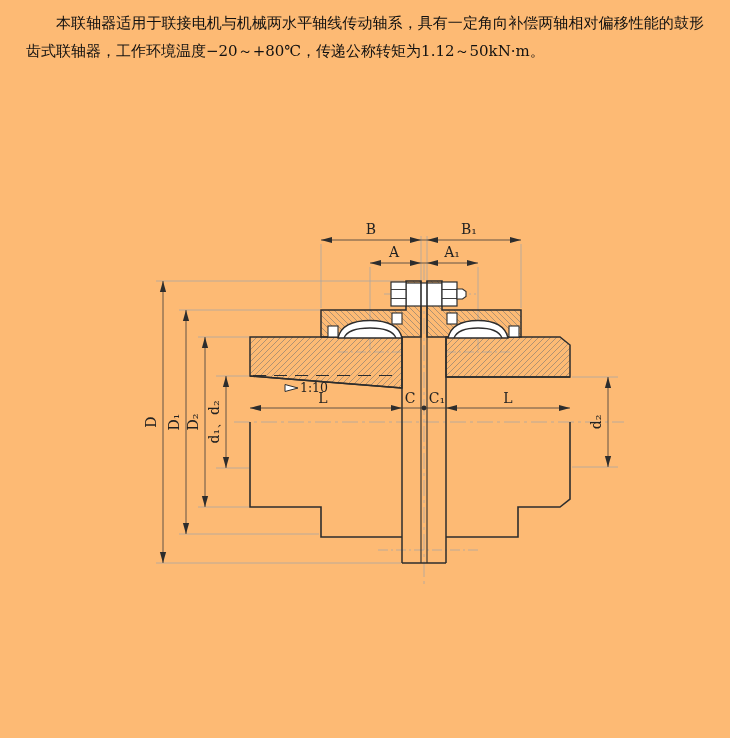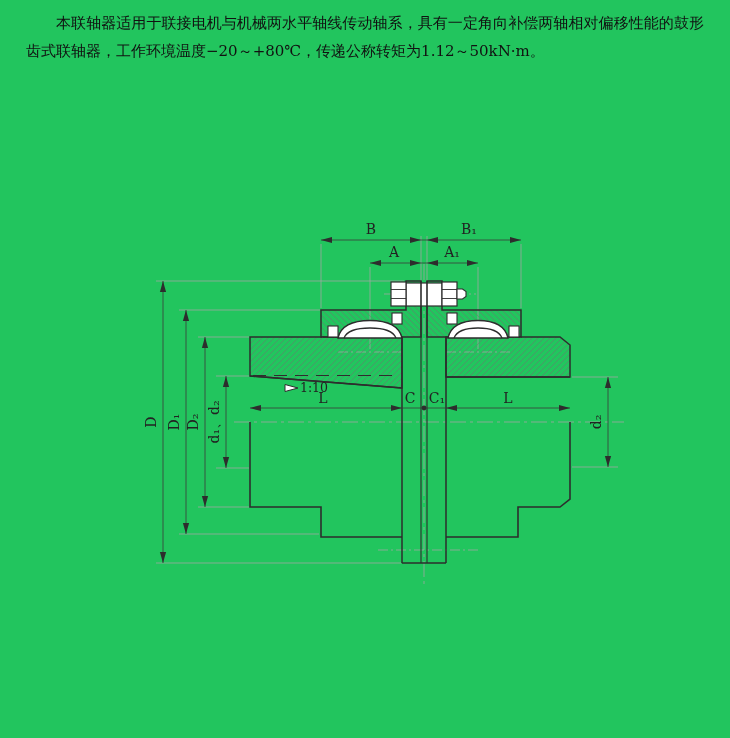--- a/index.html
+++ b/index.html
@@ -1,16 +1,16 @@
 <!DOCTYPE html>
 <html><head>
 <meta charset="utf-8">
 <style>
   html,body{margin:0;padding:0;background:#ffffff;}
-  .page{position:relative;width:730px;height:738px;background:#22c55e;overflow:hidden;
+  .page{position:relative;width:730px;height:738px;background:#fdba74;overflow:hidden;
         font-family:"DejaVu Serif","Liberation Serif",serif;}
   .intro{position:absolute;top:10px;left:26px;width:678px;font-size:15px;line-height:1.85;
          color:#111;text-indent:2em;text-align:justify;margin:0;}
   svg text{font-family:"DejaVu Serif","Liberation Serif",serif;fill:#222;}
   .dimtxt{font-size:14px;}
   .tapertxt{font-size:12.5px;}
 </style>
 </head>
 <body>
 

